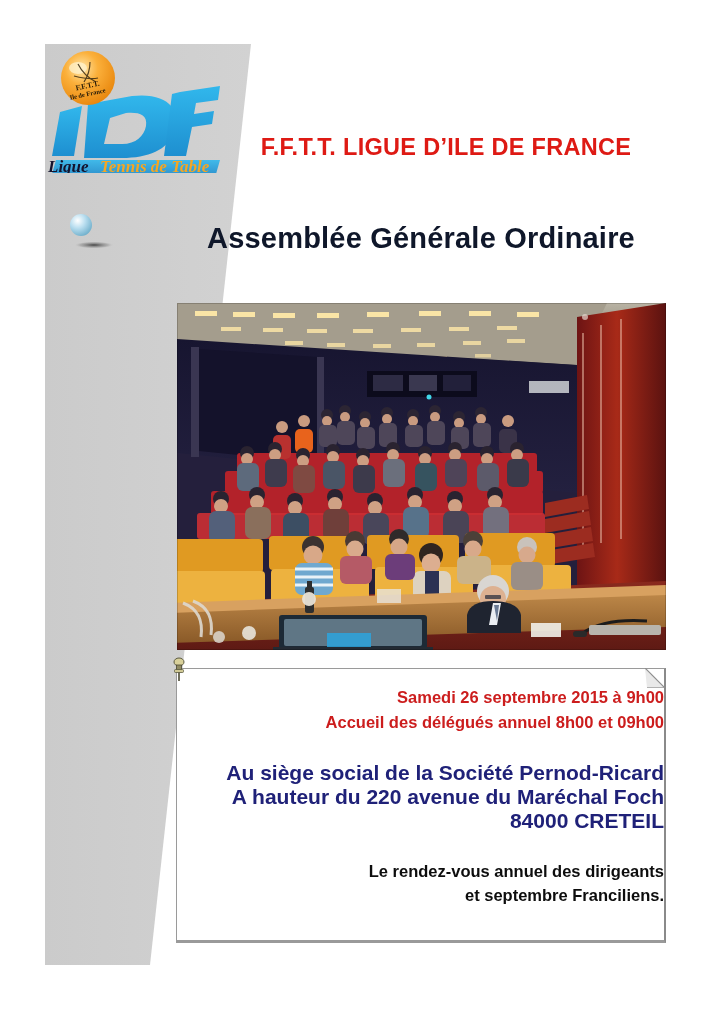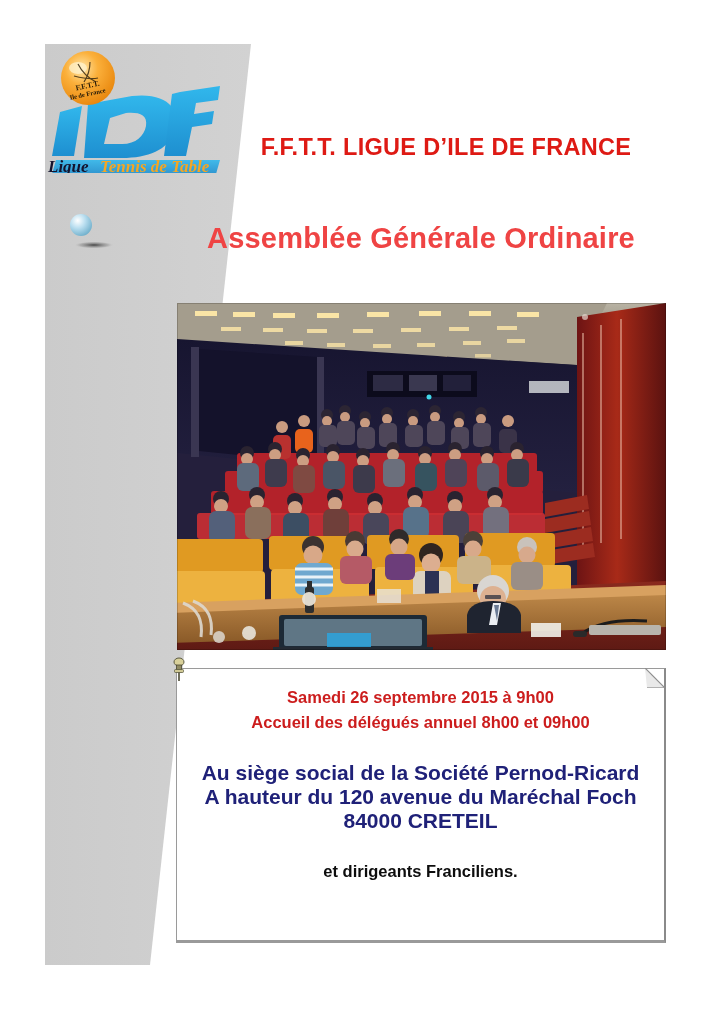--- a/index.html
+++ b/index.html
@@ -51,21 +51,21 @@
   }
   .header-line { display: block; white-space: nowrap; margin-top: 47px; }
 
   
   .doc-title {
     position: absolute;
     left: 175px;
     top: 222px;
     width: 492px;
     text-align: center;
-    color: #ef4444;
+    color: #0f172a;
     font-family: "Liberation Sans", sans-serif;
     font-weight: bold;
     font-size: 29px;
     letter-spacing: 0.2px;
     white-space: nowrap;
   }
 
   
   .photo {
     position: absolute;
@@ -87,21 +87,21 @@
     height: 275px;
     box-sizing: border-box;
     border: 1px solid #9a9a9a;
     border-right-color: #8a8a8a;
     border-bottom: 3px solid #9a9a9a;
     border-right-width: 2px;
     background: #ffffff;
   }
   .info-inner {
     padding-top: 16px;
-    text-align: center;
+    text-align: right;
   }
   .line-red {
     color: #CC1D1D;
     font-family: "Liberation Sans", sans-serif;
     font-weight: bold;
     font-size: 16.5px;
     line-height: 25px;
     white-space: nowrap;
   }
   .gap-a { height: 26px; }
@@ -564,20 +564,21 @@
     </svg>
   </span>
 
   <div class="info-inner">
     <div class="line-red">Samedi 26 septembre 2015 à 9h00</div>
     <div class="line-red">Accueil des délégués annuel 8h00 et 09h00</div>
 
     <div class="gap-a"></div>
 
     <div class="line-navy">Au siège social de la Société Pernod-Ricard</div>
-    <div class="line-navy">A hauteur du 120 avenue du Maréchal Foch</div>
+    <div class="line-navy">A hauteur du 220 avenue du Maréchal Foch</div>
     <div class="line-navy">84000 CRETEIL</div>
 
     <div class="gap-b"></div>
 
-    <div class="line-black">et dirigeants Franciliens.</div>
+    <div class="line-black">Le rendez-vous annuel des dirigeants</div>
+    <div class="line-black">et septembre Franciliens.</div>
   </div>
 </div>
 
 </body></html>

